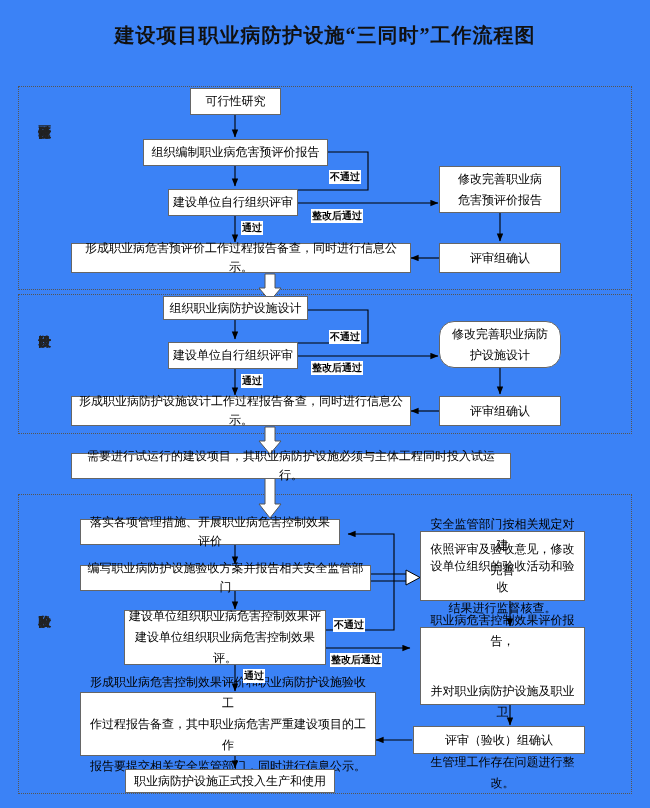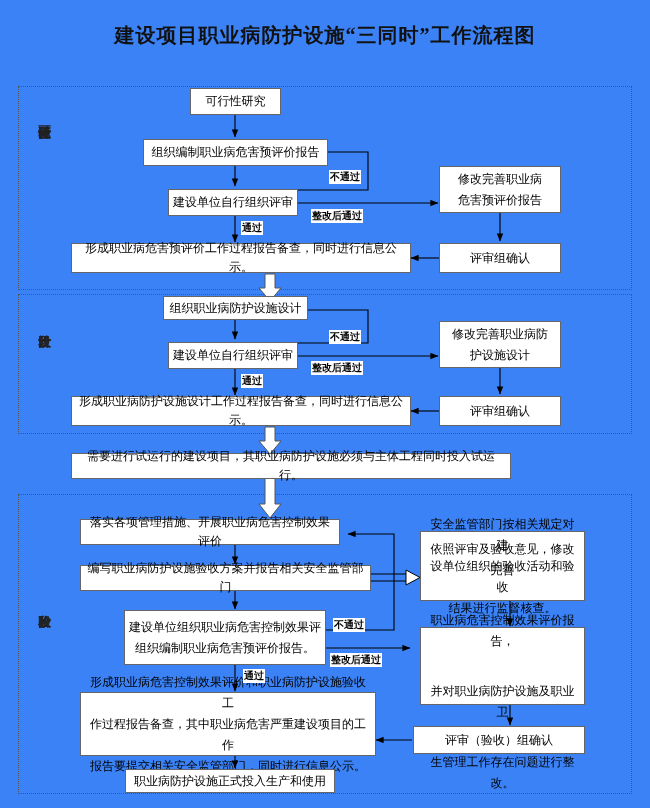--- a/index.html
+++ b/index.html
@@ -160,34 +160,34 @@
   <div class="node" style="left:168px;top:189px;width:130px;height:27px;">建设单位自行组织评审</div>
   <div class="node tall" style="left: 439px; top: 166px; width: 122px; height: 47px; display: flex; flex-direction: column; justify-content: center;">
       <span>修改完善职业病</span>
       <span>危害预评价报告</span>
     </div>
   <div class="node" style="left:439px;top:243px;width:122px;height:30px;">评审组确认</div>
   <div class="node" style="left:71px;top:243px;width:340px;height:30px;">形成职业病危害预评价工作过程报告备查，同时进行信息公示。</div>
 
   <div class="node" style="left:163px;top:296px;width:145px;height:24px;">组织职业病防护设施设计</div>
   <div class="node" style="left:168px;top:342px;width:130px;height:27px;">建设单位自行组织评审</div>
-  <div class="node tall" style="left: 439px; top: 321px; width: 122px; height: 47px; display: flex; flex-direction: column; justify-content: center;">
+  <div class="node tall" style="left: 439px; top: 321px; width: 122px; height: 47px; display: flex; flex-direction: column; justify-content: center; border-radius: 15px;">
       <span>修改完善职业病防</span>
       <span>护设施设计</span>
     </div>
   <div class="node" style="left:439px;top:396px;width:122px;height:30px;">评审组确认</div>
   <div class="node" style="left:71px;top:396px;width:340px;height:30px;">形成职业病防护设施设计工作过程报告备查，同时进行信息公示。</div>
 
   <div class="node" style="left:71px;top:453px;width:440px;height:26px;">需要进行试运行的建设项目，其职业病防护设施必须与主体工程同时投入试运行。</div>
 
   <div class="node" style="left:80px;top:519px;width:260px;height:26px;">落实各项管理措施、开展职业病危害控制效果评价</div>
   <div class="node" style="left:80px;top:565px;width:291px;height:26px;">编写职业病防护设施验收方案并报告相关安全监管部门</div>
   <div class="node tall" style="left: 124px; top: 610px; width: 202px; height: 55px; display: flex; flex-direction: column; justify-content: center;">
       <span>建设单位组织职业病危害控制效果评</span>
-      <span>组织编制职业病危害预评价报告。</span>
+      <span>建设单位组织职业病危害控制效果评。</span>
     </div>
   <div class="node tall" style="left: 420px; top: 531px; width: 165px; height: 70px; display: flex; flex-direction: column; justify-content: center;">
       <span>安全监管部门按相关规定对建</span>
       <span>设单位组织的验收活动和验收</span>
       <span>结果进行监督核查。</span>
     </div>
   <div class="node tall" style="left: 420px; top: 627px; width: 165px; height: 78px; display: flex; flex-direction: column; justify-content: center; gap: 29px;">
       <span>依照评审及验收意见，修改完善</span>
       <span>职业病危害控制效果评价报告，</span>
       <span>并对职业病防护设施及职业卫</span>

